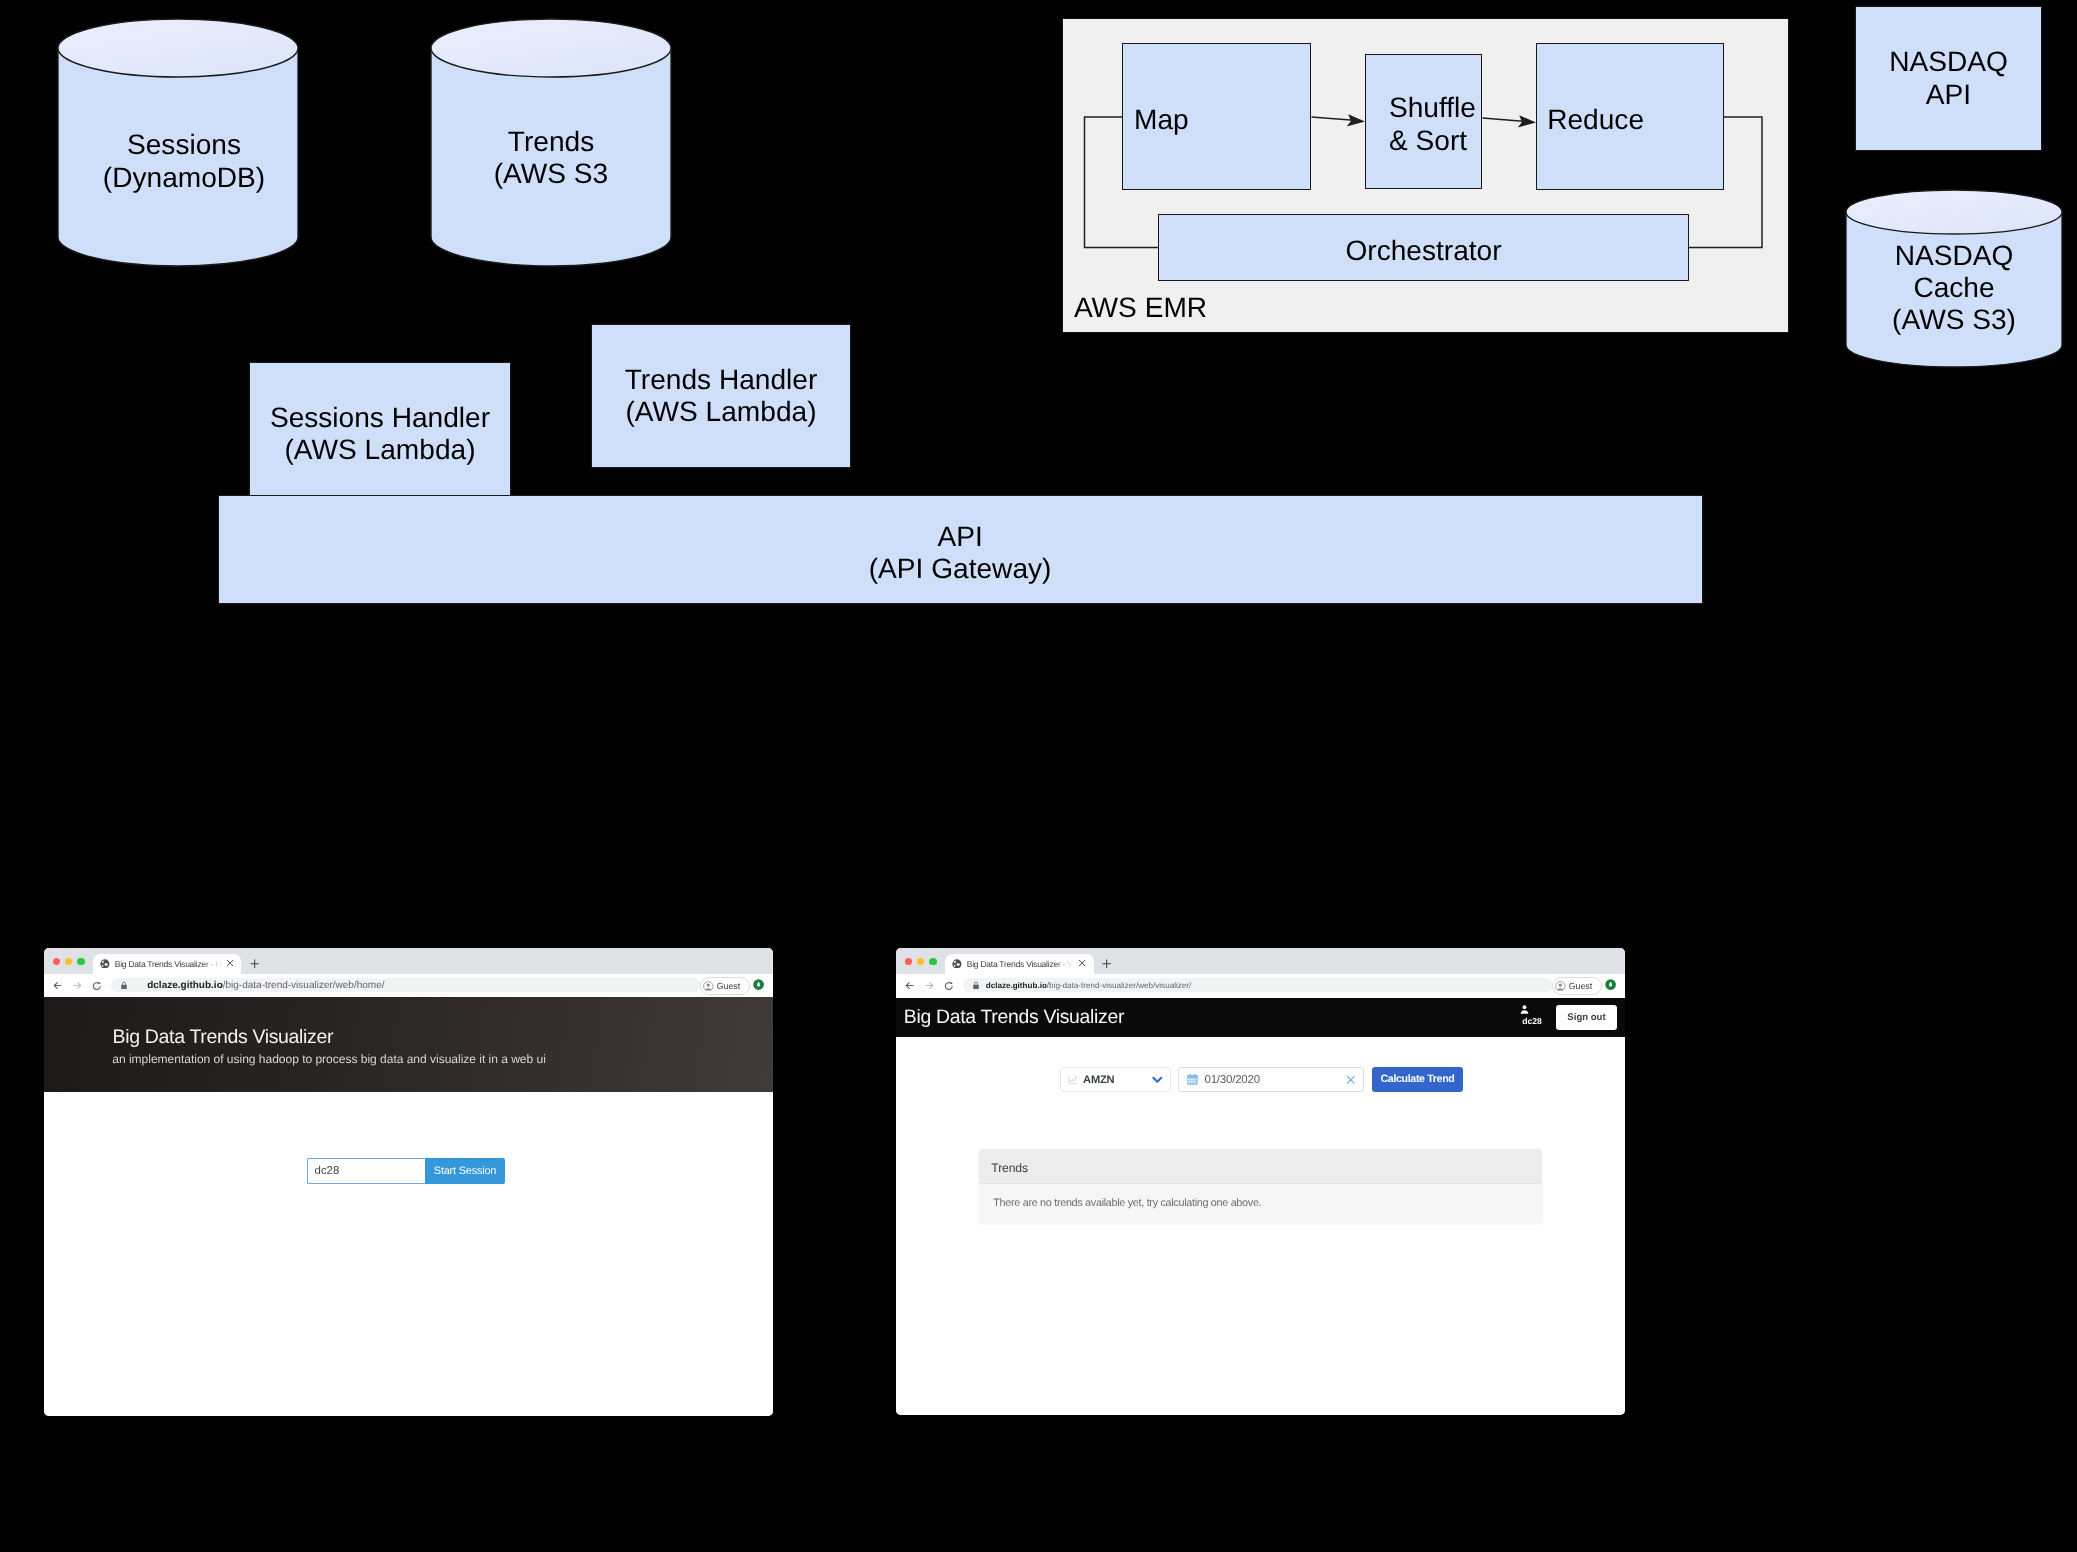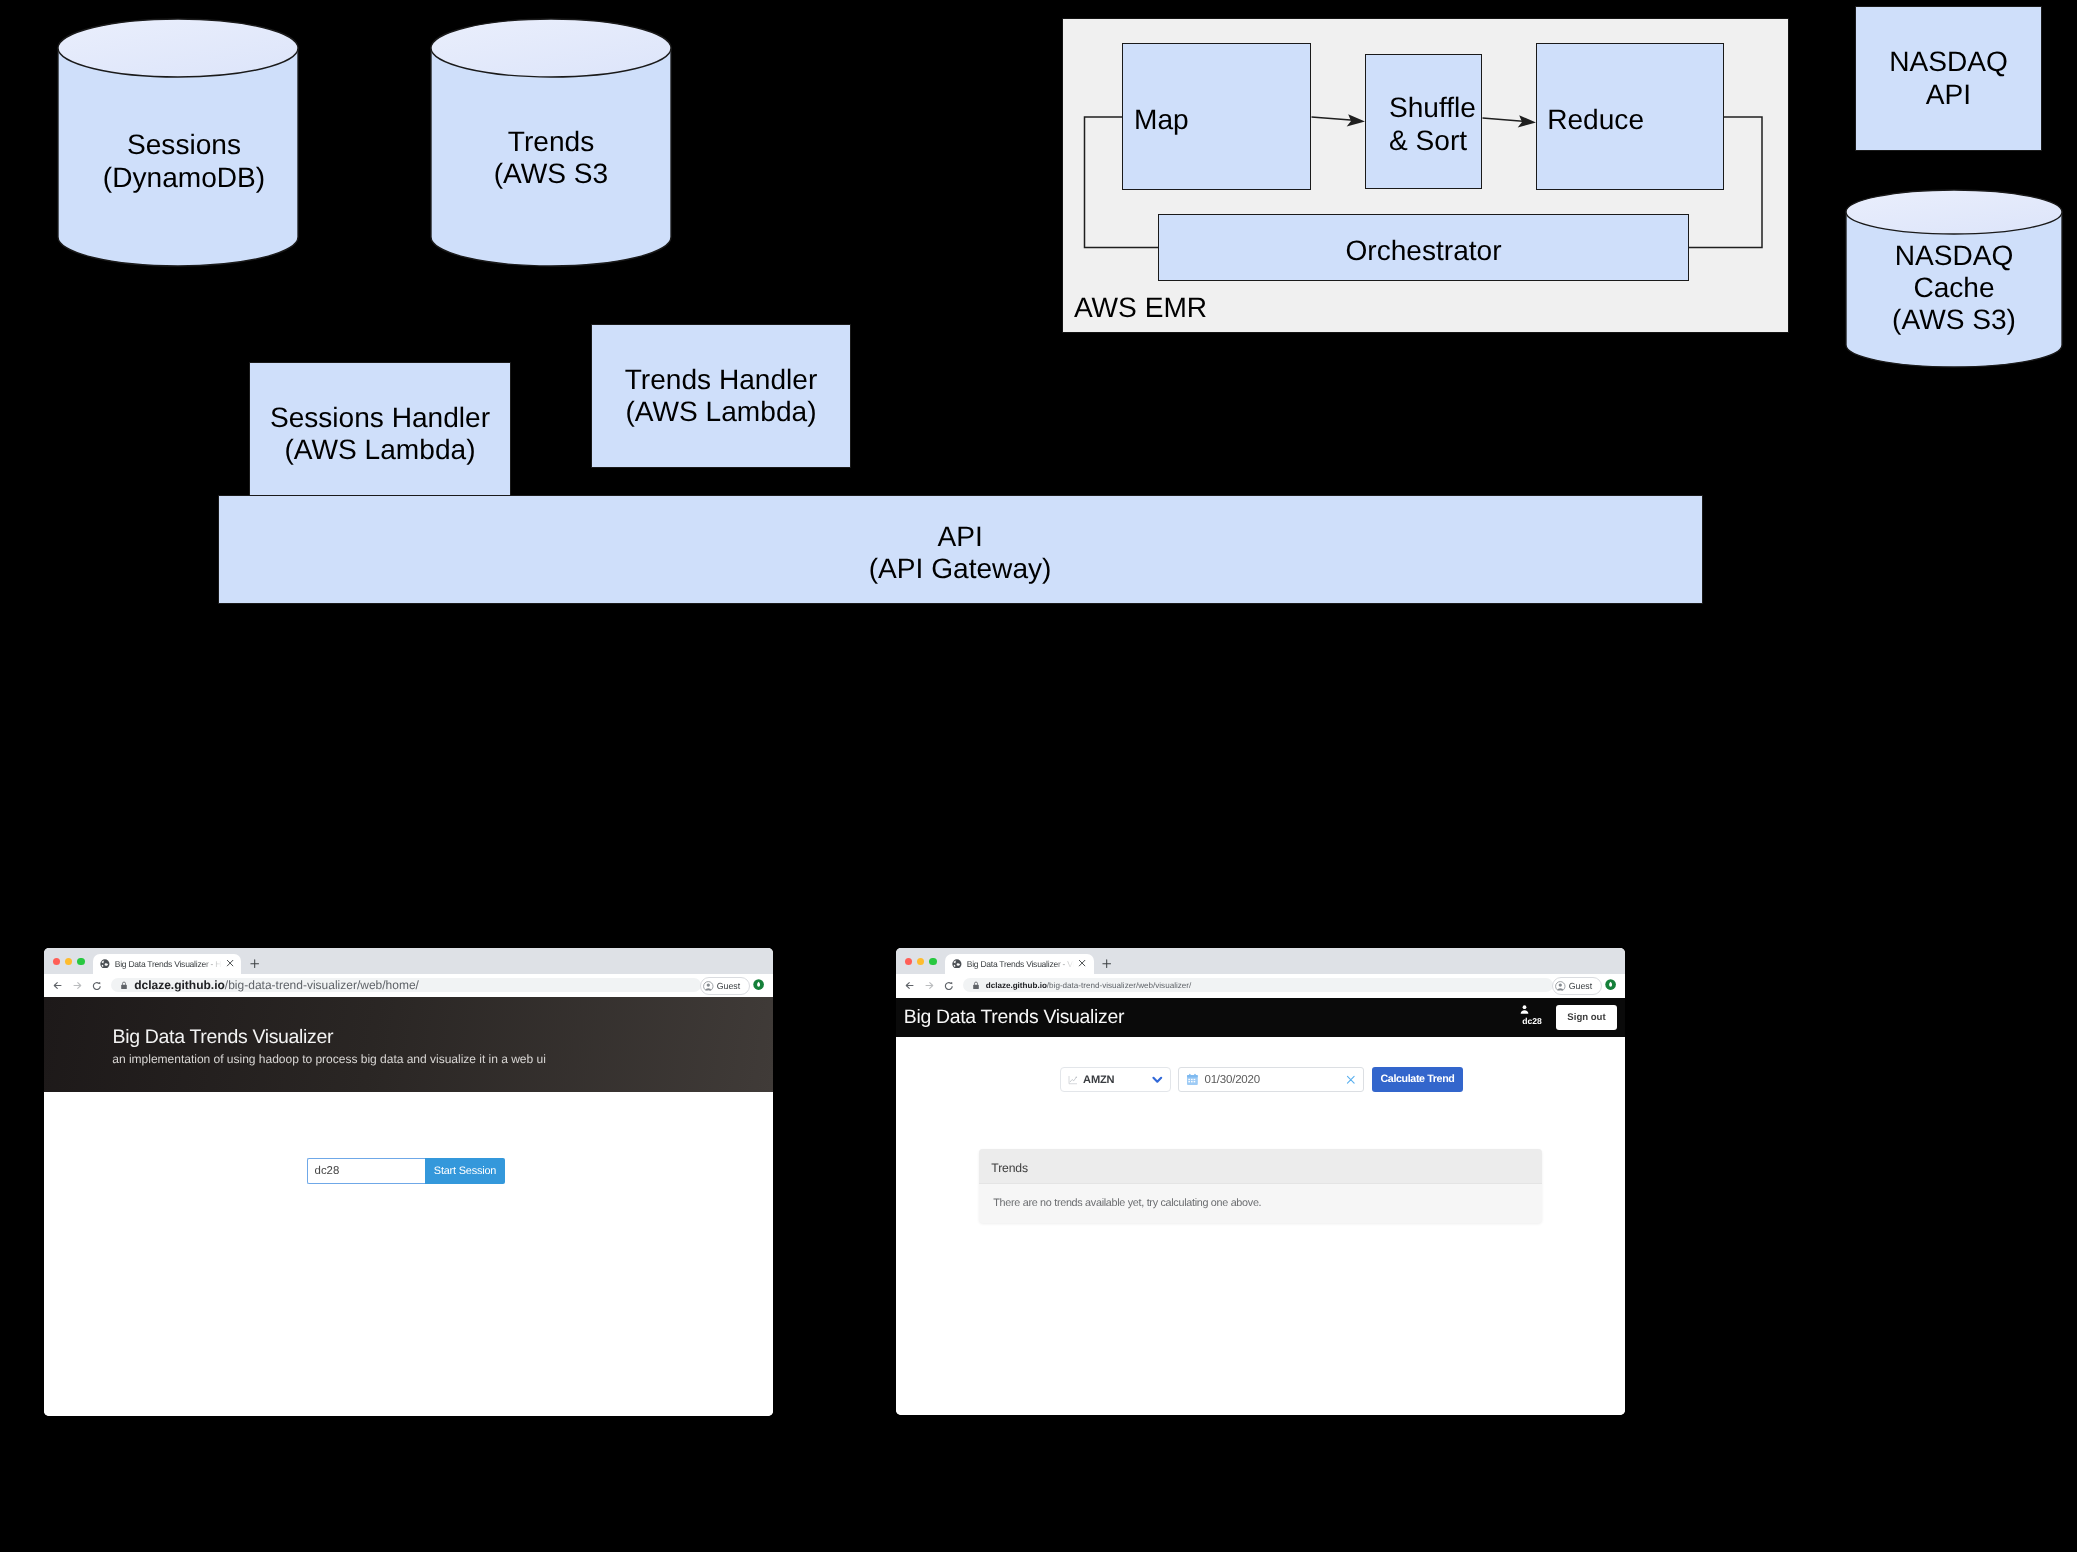--- a/index.html
+++ b/index.html
@@ -177,21 +177,21 @@
         </svg>
       </span>
 
       <div class="omnibox" style="left:66.5px;top:4px;width:581px;height:14.4px;padding-left:9.7px;">
         <span style="width:8px;height:8px;flex:none;">
           <svg style="display:block" viewBox="0 0 14 16" width="8" height="9">
             <rect x="2" y="6.8" width="10" height="7.6" rx="1.2" fill="#5f6368"></rect>
             <path d="M4.3 6.8 V4.6 A2.7 2.7 0 0 1 9.7 4.6 V6.8" fill="none" stroke="#5f6368" stroke-width="1.5"></path>
           </svg>
         </span>
-        <span class="urltext" style="margin-left:6px;font-size:12px;text-align:right;">
+        <span class="urltext" style="margin-left:19px;font-size:10px;text-align:right;">
           <b>dclaze.github.io</b><span>/big-data-trend-visualizer/web/home/</span>
         </span>
       </div>
 
       <div class="profilepill" style="left:655.5px;top:3.3px;width:46px;height:15.6px;padding-left:2.8px;">
         <span style="width:10.4px;height:10.4px;flex:none;">
           <svg style="display:block" viewBox="0 0 20 20" width="10.6" height="10.6">
             <circle cx="10" cy="10" r="8.9" fill="none" stroke="#868b90" stroke-width="1.5"></circle>
             <circle cx="10" cy="7.6" r="3.1" fill="#868b90"></circle>
             <path d="M3.9 16.9 A6.6 5.4 0 0 1 16.1 16.9 Z" fill="#868b90"></path>

